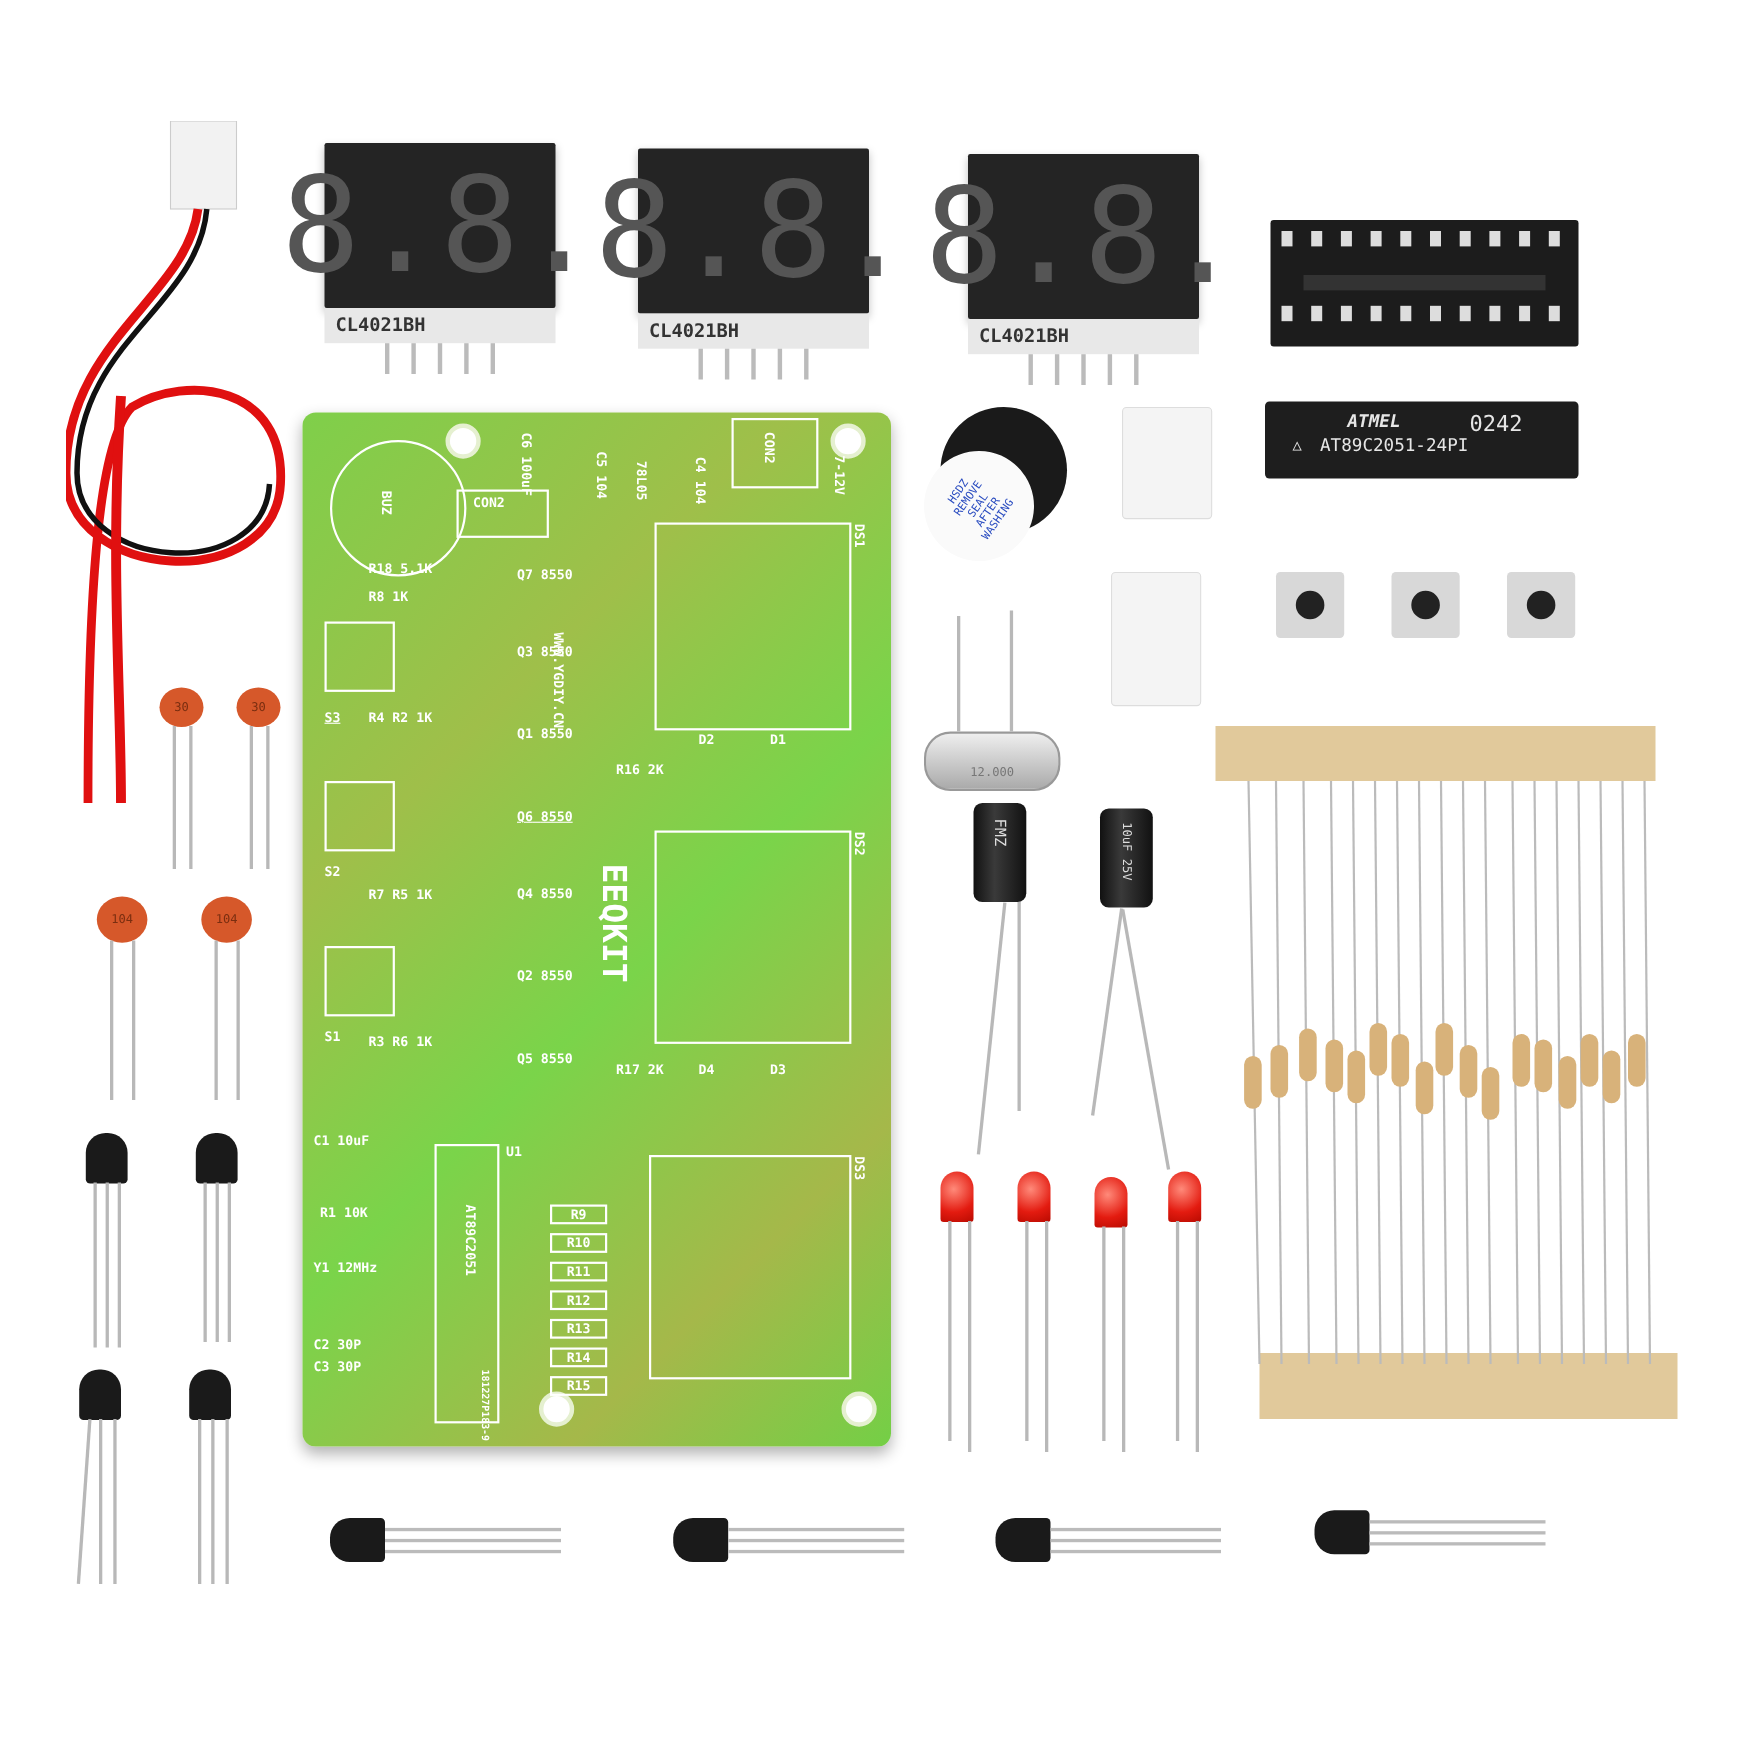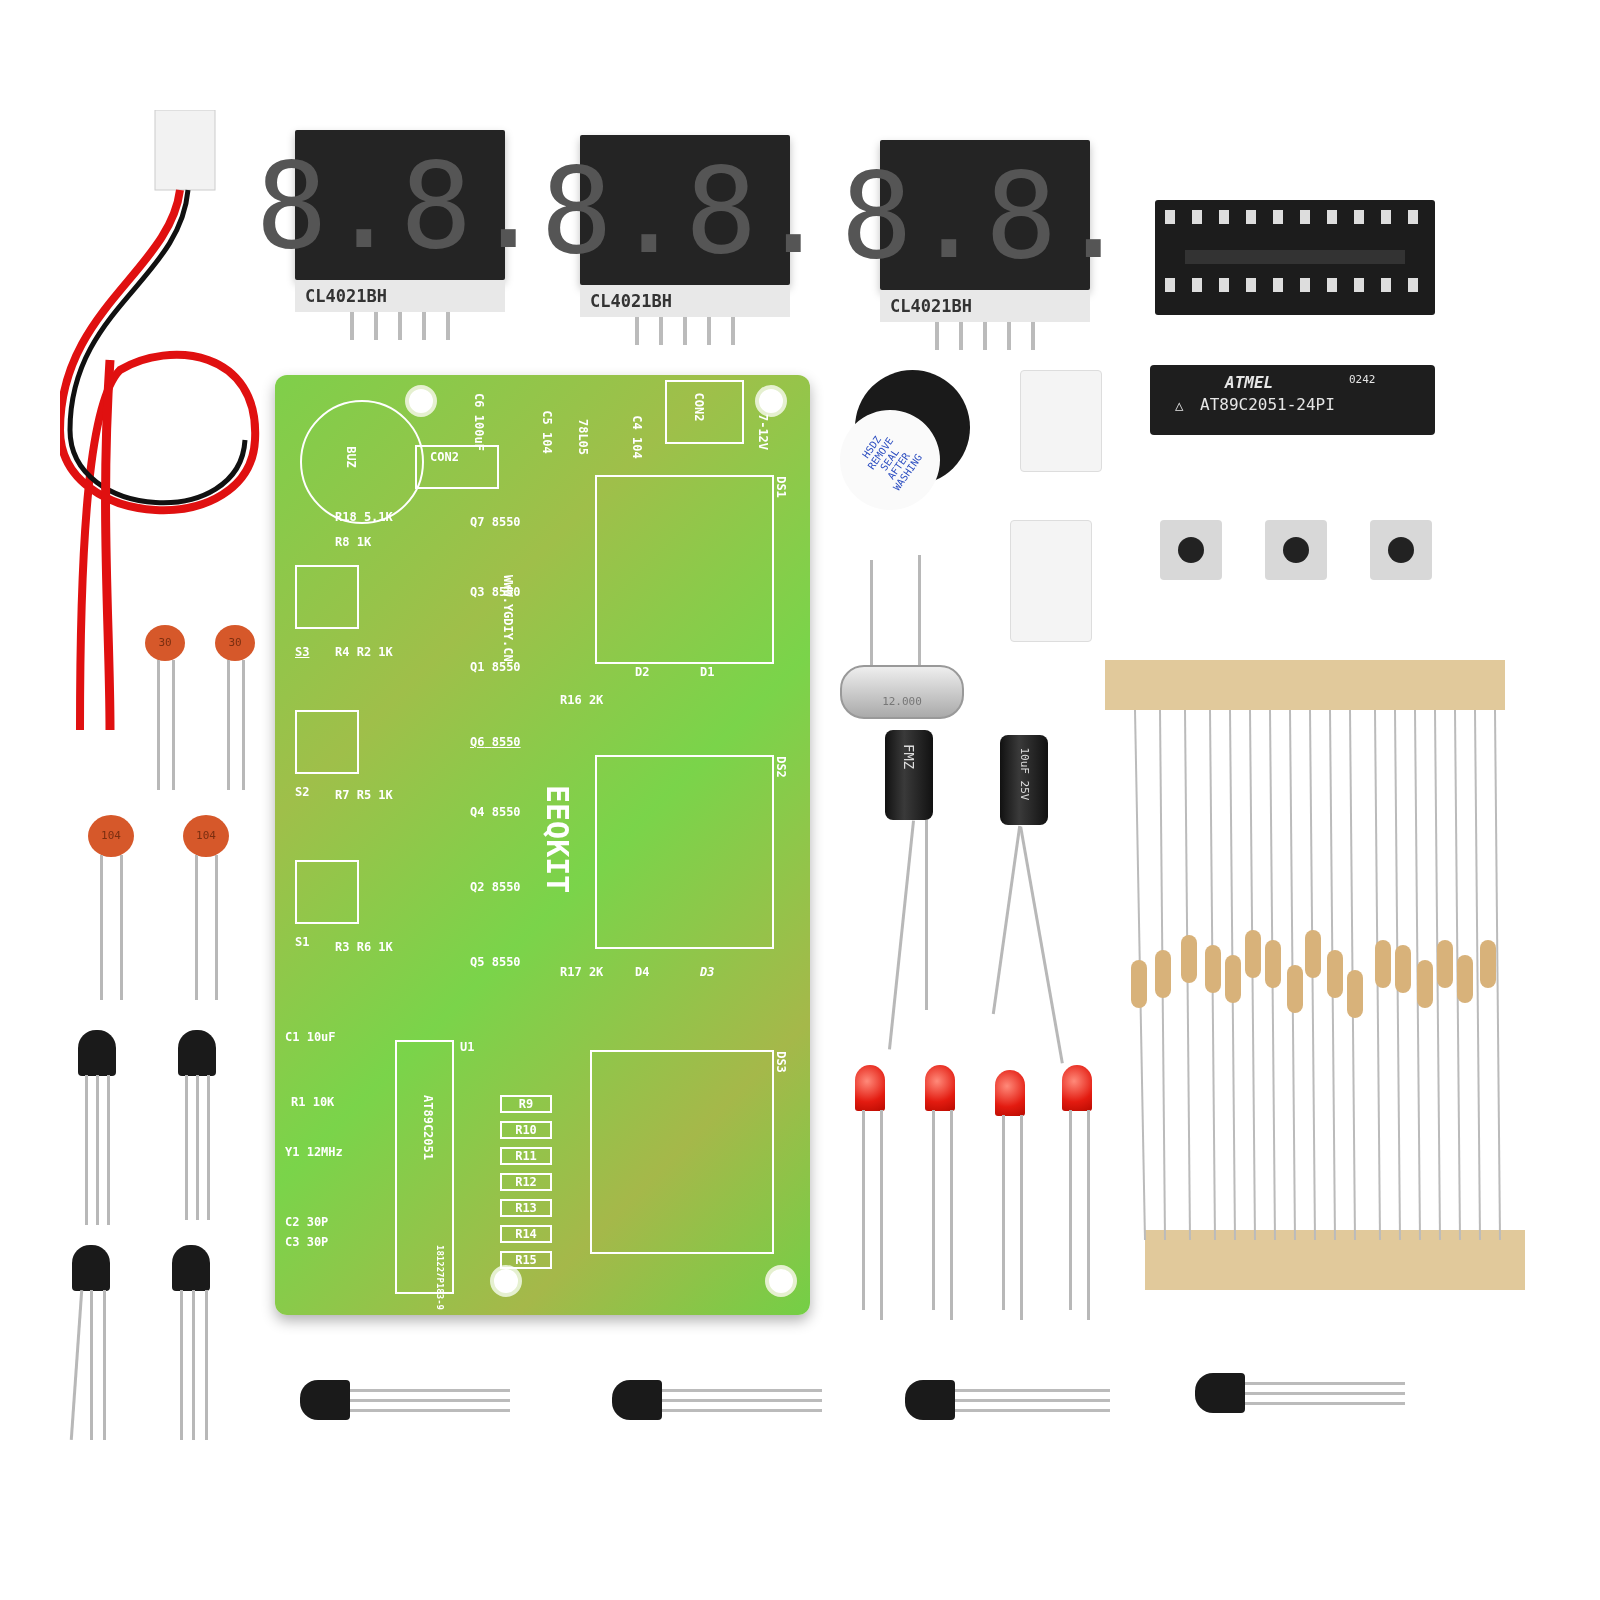--- a/index.html
+++ b/index.html
@@ -100,21 +100,21 @@
         <rect x="172" y="78" width="10" height="14"></rect>
         <rect x="199" y="78" width="10" height="14"></rect>
         <rect x="226" y="78" width="10" height="14"></rect>
         <rect x="253" y="78" width="10" height="14"></rect>
     </g>
   </svg>
 </div>
 
 <div class="abs chip" style="left:1150px;top:365px;width:285px;height:70px;">
   <div style="position:absolute;left:75px;top:8px;font-size:16px;font-weight:bold;font-style:italic;">ATMEL</div>
-  <div style="position:absolute;left:199px;top:8px;font-size:11px;">0242</div>
+  <div style="position:absolute;left:186px;top:8px;font-size:20px;">0242</div>
   <div style="position:absolute;left:50px;top:30px;font-size:16px;">AT89C2051-24PI</div>
   <div style="position:absolute;left:25px;top:32px;font-size:14px;">△</div>
 </div>
 
 <div class="abs" style="left:840px;top:370px;width:130px;height:140px;">
   <div style="position:absolute;left:15px;top:0;width:115px;height:115px;border-radius:50%;background:#1a1a1a;"></div>
   <div style="position:absolute;left:0;top:40px;width:100px;height:100px;border-radius:50%;background:#fafafa;color:#2a4cc0;font-size:10px;transform:rotate(-55deg);text-align:center;padding-top:22px;box-sizing:border-box;">
     <div>HSDZ</div>
     <div>REMOVE</div>
     <div>SEAL</div>
@@ -181,31 +181,31 @@
   <div class="silk" style="left:195px;top:580px;"><span>Q5</span> <span>8550</span></div>
 
   <div class="silk" style="left:20px;top:270px;text-decoration:underline;">S3</div>
   <div class="silk" style="left:20px;top:410px;">S2</div>
   <div class="silk" style="left:20px;top:560px;">S1</div>
   <div class="box" style="left:20px;top:190px;width:60px;height:60px;"></div>
   <div class="box" style="left:20px;top:335px;width:60px;height:60px;"></div>
   <div class="box" style="left:20px;top:485px;width:60px;height:60px;"></div>
 
   <div class="silk" style="left:60px;top:270px;"><span>R4 R2</span> <span>1K</span></div>
-  <div class="silk" style="left:60px;top:413px;"><span>R7 R5</span> <span>1K</span></div>
+  <div class="silk" style="left:60px;top:431px;"><span>R7 R5</span> <span>1K</span></div>
   <div class="silk" style="left:60px;top:565px;"><span>R3 R6</span> <span>1K</span></div>
   <div class="silk" style="left:60px;top:135px;">R18 5.1K</div>
   <div class="silk" style="left:60px;top:160px;">R8 1K</div>
 
   <div class="silk" style="left:285px;top:300px;margin-top:18px;">R16 2K</div>
   <div class="silk" style="left:285px;top:590px;">R17 2K</div>
   <div class="silk" style="left:360px;top:290px;">D2</div>
   <div class="silk" style="left:425px;top:290px;text-align:center;">D1</div>
   <div class="silk" style="left:360px;top:590px;">D4</div>
-  <div class="silk" style="left:425px;top:590px;font-style:italic;">D3</div>
+  <div class="silk" style="left:425px;top:590px;">D3</div>
 
   <div class="box" style="left:120px;top:665px;width:55px;height:250px;"></div>
   <div class="silk" style="left:130px;top:720px;transform:rotate(90deg);transform-origin:left top;white-space:nowrap;left:160px;">AT89C2051</div>
   <div class="silk" style="left:170px;top:870px;font-size:9px;transform:rotate(90deg);transform-origin:left top;white-space:nowrap;">181227P183-9</div>
   <div class="silk" style="left:185px;top:665px;">U1</div>
 
   <div class="silk" style="left:10px;top:655px;">C1 10uF</div>
   <div class="silk" style="left:16px;top:720px;">R1 10K</div>
   <div class="silk" style="left:10px;top:770px;">Y1 12MHz</div>
   <div class="silk" style="left:10px;top:840px;">C2 30P</div>

